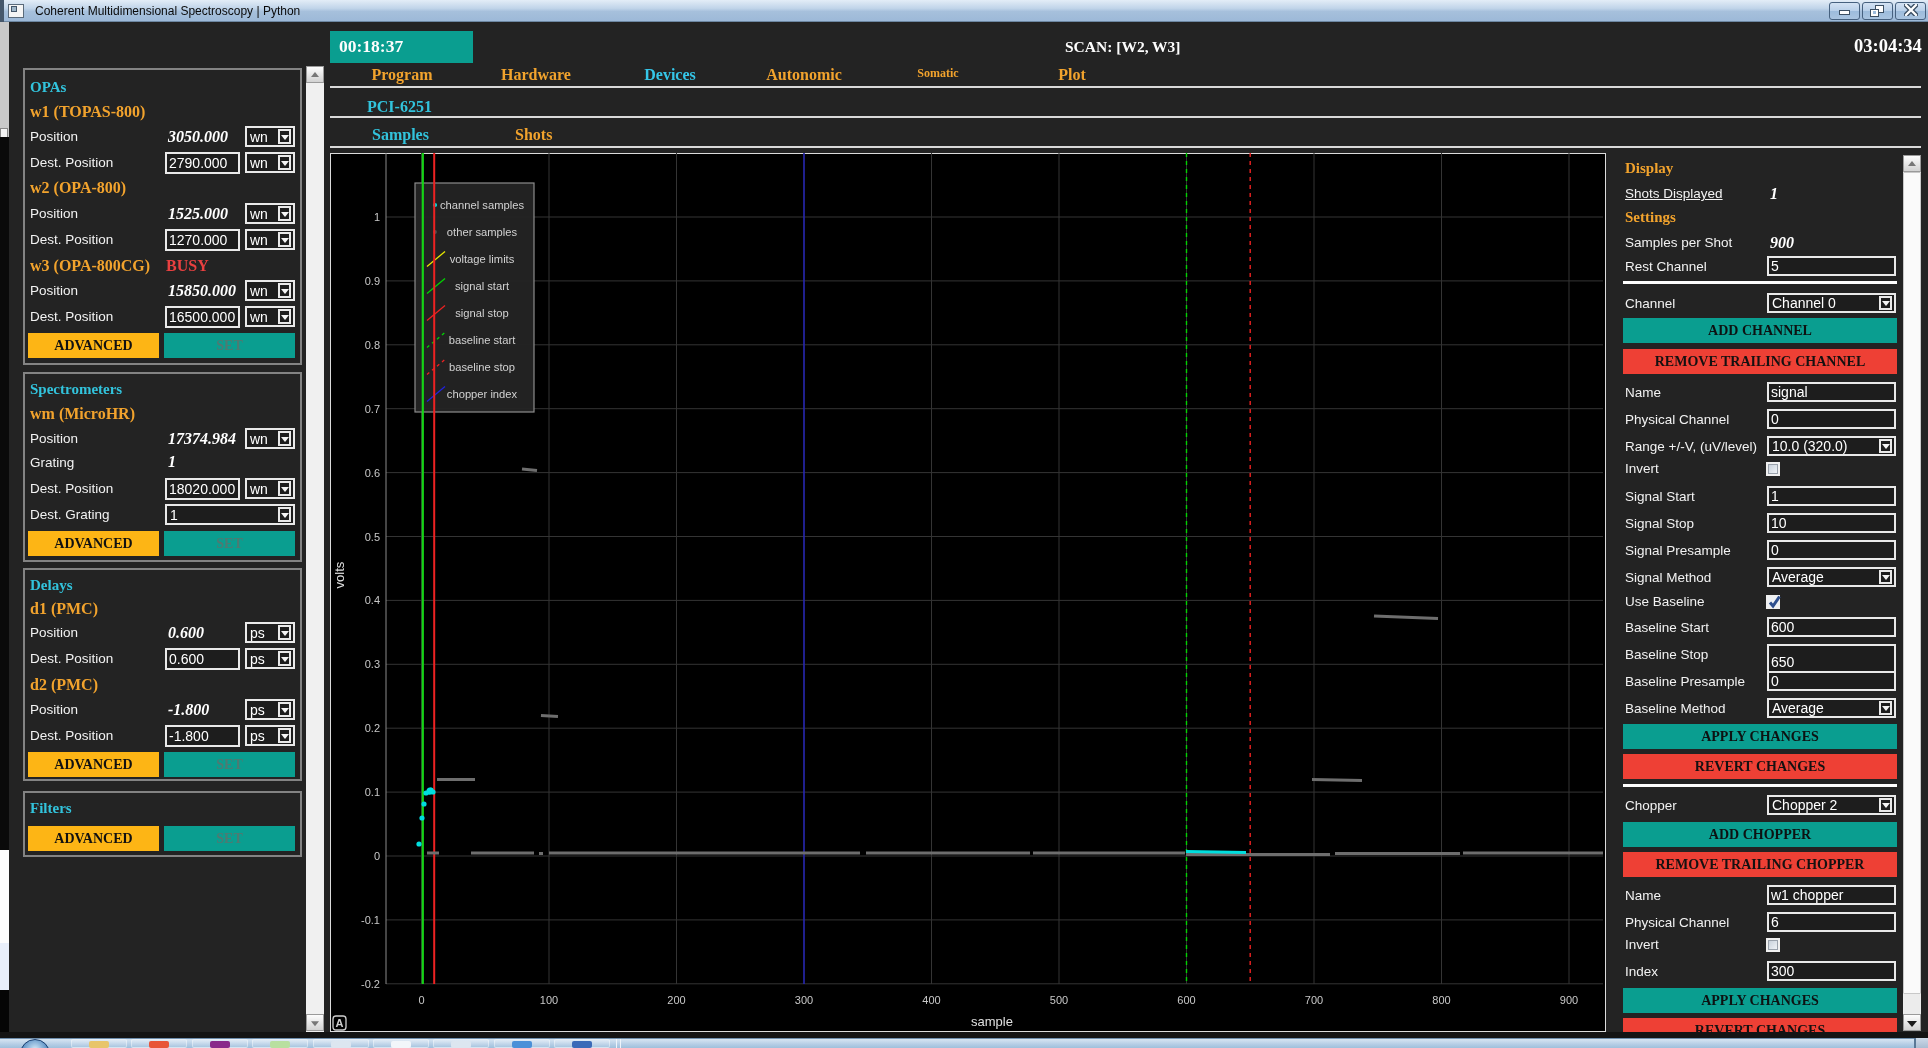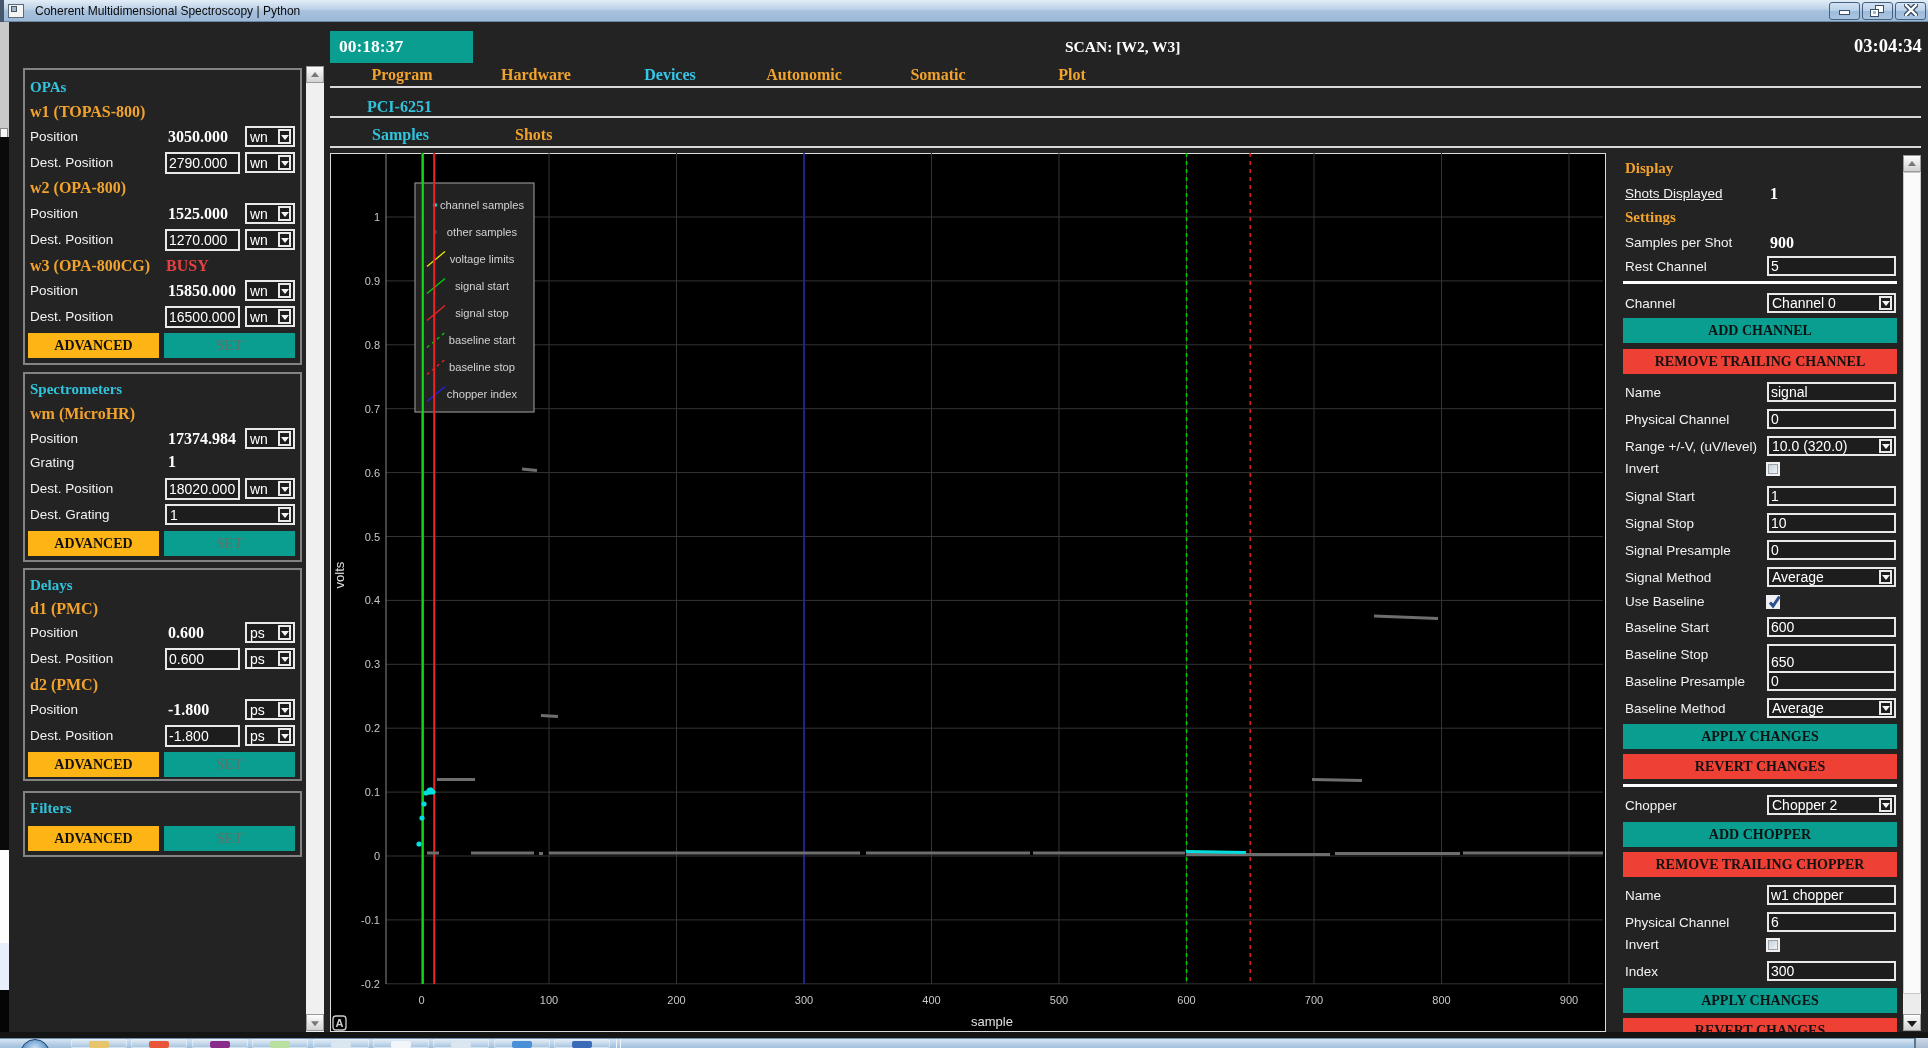--- a/index.html
+++ b/index.html
@@ -1,21 +1,21 @@
 <!DOCTYPE html>
 <html><head><meta charset="utf-8">
 <style>
 *{margin:0;padding:0;box-sizing:border-box;}
 html,body{width:1928px;height:1048px;overflow:hidden;background:#000;}
 #root{position:absolute;left:0;top:0;width:1928px;height:1048px;background:#232323;
   font-family:"Liberation Sans",sans-serif;}
 .abs{position:absolute;}
 .serif{font-family:"Liberation Serif",serif;font-weight:bold;}
 .lbl{color:#f2f2f2;font-size:13.5px;}
-.val{font-family:"Liberation Serif",serif;font-weight:bold;color:#fff;font-size:16px;}
+.val{font-family:"Liberation Serif",serif;font-weight:bold;color:#fff;font-size:16px;font-style:italic;}
 .hdr-cyan{font-family:"Liberation Serif",serif;font-weight:bold;color:#32c3dc;font-size:15px;}
 .hdr-amber{font-family:"Liberation Serif",serif;font-weight:bold;color:#f2a32d;font-size:16px;}
 .ipt{background:#1d1d1d;border:2px solid #e9e9e9;color:#fff;font-size:14px;
   padding-left:2px;display:flex;align-items:center;}
 .dd{background:#1d1d1d;border:2px solid #e9e9e9;color:#fff;font-size:14px;}
 .dd .txt{position:absolute;left:3px;top:0;bottom:0;display:flex;align-items:center;}
 .dd .arr{position:absolute;right:2px;top:1px;bottom:1px;width:13px;border:2px solid #e9e9e9;}
 .dd .arr:after{content:"";position:absolute;left:50%;top:50%;transform:translate(-50%,-38%);
   border-left:4.5px solid transparent;border-right:4.5px solid transparent;border-top:5.5px solid #f4f4f4;}
 .btn{display:flex;align-items:center;justify-content:center;
@@ -63,21 +63,21 @@
 <div class="abs " style="left:0px;top:943px;width:9px;height:47px;background:#e9effa;"></div>
 <div class="abs " style="left:0px;top:990px;width:9px;height:48px;background:#050505;"></div>
 <div class="abs " style="left:330px;top:31px;width:143px;height:32px;background:#0a9e90;"></div>
 <div class="abs serif" style="left:339px;top:36px;white-space:nowrap;font-size:17.5px;color:#fdfdfd;">00:18:37</div>
 <div class="abs serif" style="left:1065px;top:38px;white-space:nowrap;font-size:15.5px;color:#fdfdfd;">SCAN: [W2, W3]</div>
 <div class="abs serif" style="left:1854px;top:36px;white-space:nowrap;font-size:18.5px;color:#fdfdfd;">03:04:34</div>
 <div class="abs serif" style="left:335px;top:66px;width:134px;text-align:center;font-size:16px;color:#f2a32d;">Program</div>
 <div class="abs serif" style="left:469px;top:66px;width:134px;text-align:center;font-size:16px;color:#f2a32d;">Hardware</div>
 <div class="abs serif" style="left:603px;top:66px;width:134px;text-align:center;font-size:16px;color:#35c6e8;">Devices</div>
 <div class="abs serif" style="left:737px;top:66px;width:134px;text-align:center;font-size:16px;color:#f2a32d;">Autonomic</div>
-<div class="abs serif" style="left:871px;top:66px;width:134px;text-align:center;font-size:16px;color:#f2a32d;">Somatic</div>
+<div class="abs serif" style="left:871px;top:66px;width:134px;text-align:center;font-size:12px;color:#f2a32d;">Somatic</div>
 <div class="abs serif" style="left:1005px;top:66px;width:134px;text-align:center;font-size:16px;color:#f2a32d;">Plot</div>
 <div class="abs " style="left:330px;top:86px;width:1591px;height:2px;background:#d9d9d9;"></div>
 <div class="abs serif" style="left:367px;top:98px;white-space:nowrap;font-size:16px;color:#32c3dc;">PCI-6251</div>
 <div class="abs " style="left:330px;top:116px;width:1591px;height:2px;background:#d9d9d9;"></div>
 <div class="abs serif" style="left:372px;top:126px;white-space:nowrap;font-size:16px;color:#32c3dc;">Samples</div>
 <div class="abs serif" style="left:515px;top:126px;white-space:nowrap;font-size:16px;color:#f2a32d;">Shots</div>
 <div class="abs " style="left:330px;top:146px;width:1591px;height:2px;background:#d9d9d9;"></div>
 <div class="abs panel" style="left:23px;top:68px;width:279px;height:297px;"></div>
 <div class="abs panel" style="left:23px;top:372px;width:279px;height:190px;"></div>
 <div class="abs panel" style="left:23px;top:568px;width:279px;height:213px;"></div>

